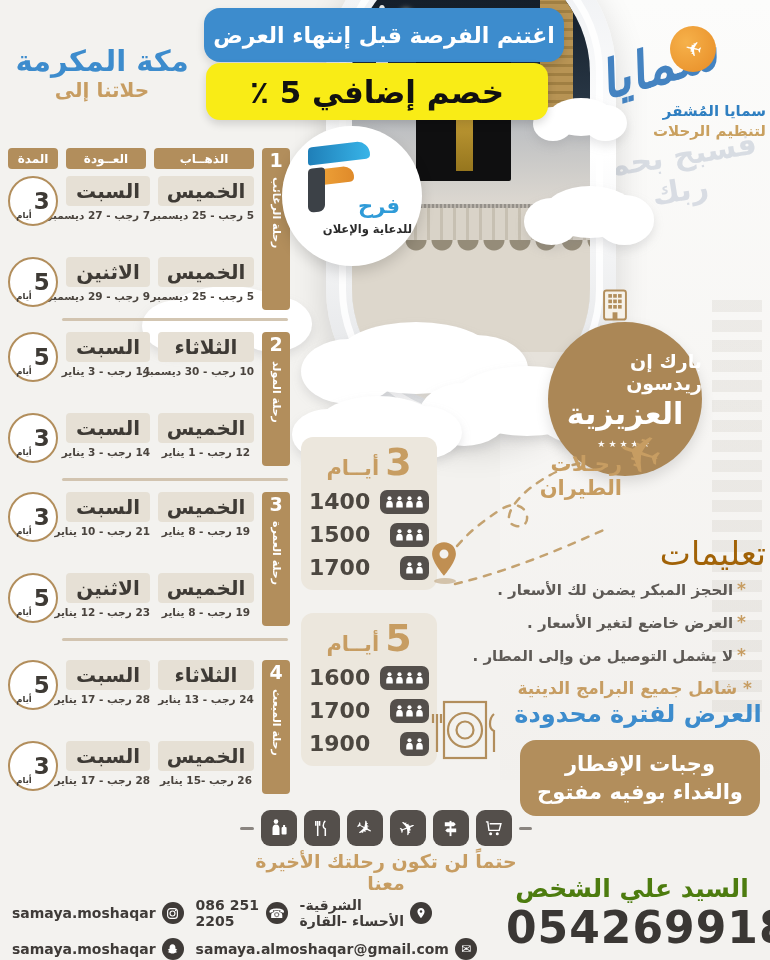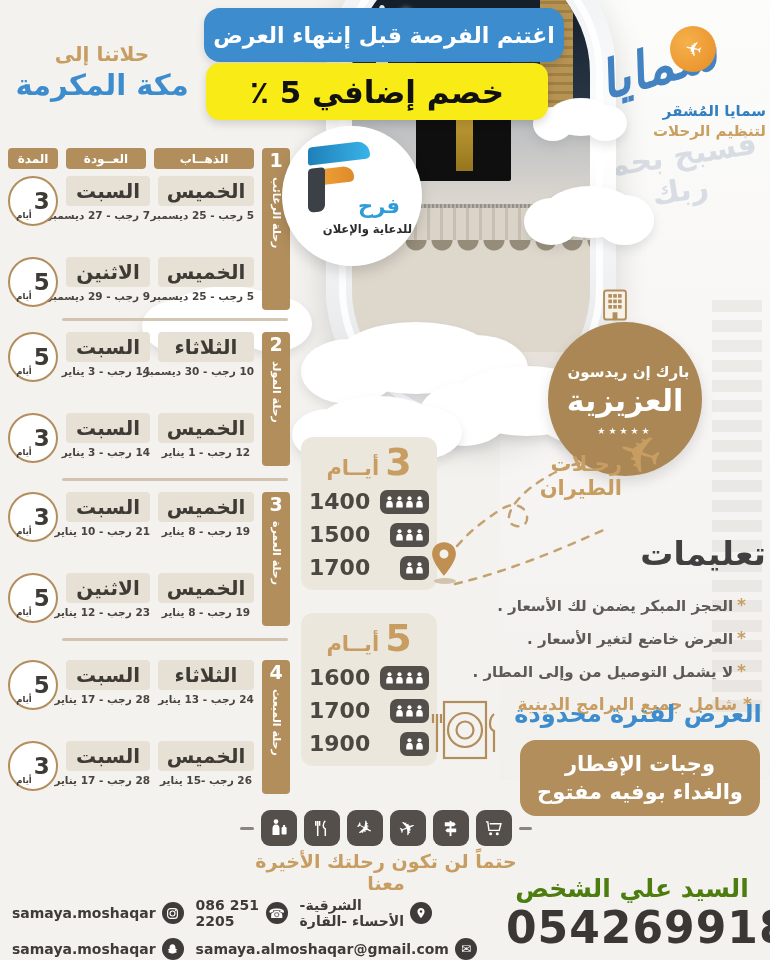--- a/index.html
+++ b/index.html
@@ -97,30 +97,30 @@
   .tier{display:flex;direction:rtl;justify-content:space-between;align-items:center;margin-top:9px;}
   .pbadge{background:#544f4b;border-radius:7px;height:24px;display:flex;align-items:center;justify-content:center;gap:1px;padding:0 5px;}
   .pprice{font-size:22px;font-weight:bold;color:#4c4740;direction:ltr;line-height:1;}
   
   #pin-gold{left:430px;top:540px;z-index:4;}
   #pin-shadow{left:434px;top:578px;width:22px;height:6px;border-radius:50%;background:rgba(173,138,88,.45);z-index:4;}
   #plate-icon{left:428px;top:698px;z-index:4;}
   
   #hotel-circle{left:548px;top:322px;width:154px;height:154px;border-radius:50%;background:#ab8756;z-index:4;
     display:flex;flex-direction:column;align-items:center;justify-content:center;color:#fff;direction:rtl;box-shadow:0 6px 14px rgba(0,0,0,.12);}
-  #hotel-line1{font-size:15px;font-weight:bold;margin-left:7px;}
+  #hotel-line1{font-size:19px;font-weight:bold;margin-left:7px;}
   #hotel-line2{font-size:30px;font-weight:bold;margin-top:2px;}
   #hotel-stars{font-size:9px;letter-spacing:3px;margin-top:8px;opacity:.95;}
   #hotel-building{left:598px;top:288px;z-index:5;}
   
   #fl-label{left:538px;top:452px;width:84px;text-align:right;color:#c79d62;font-weight:bold;font-size:21px;line-height:1.15;z-index:4;direction:rtl;}
   #fl-plane{left:618px;top:428px;font-size:52px;color:#c79d62;transform:scaleX(-1) rotate(-18deg);z-index:4;line-height:1;}
   
   #instructions{right:4px;top:534px;width:312px;direction:rtl;text-align:right;z-index:4;}
-  #inst-title{font-size:33px;font-weight:bold;color:#404040;margin-bottom:22px;}
+  #inst-title{font-size:33px;font-weight:normal;color:#a16207;margin-bottom:6px;}
   .inst-item{font-size:15px;font-weight:bold;color:#5e5a56;margin:0 20px 13px 0;}
   .inst-star{color:#c79d62;margin-left:4px;font-size:17px;}
   #inst-highlight{font-size:17px;font-weight:bold;color:#c79d62;margin-right:14px;}
   
   #offer-limited{right:6px;top:700px;width:252px;text-align:center;color:#3d8ccd;font-size:24px;font-weight:bold;z-index:4;direction:rtl;}
   #meals-box{left:520px;top:740px;width:240px;height:76px;background:#b28e5c;border-radius:16px;z-index:4;
     display:flex;flex-direction:column;align-items:center;justify-content:center;color:#fff;font-weight:bold;font-size:21px;line-height:1.35;direction:rtl;}
   
   #icon-row{left:240px;top:810px;width:292px;display:flex;align-items:center;justify-content:center;gap:7px;z-index:4;}
   .row-dash{width:14px;height:3px;background:#8a8580;border-radius:2px;}
@@ -184,22 +184,22 @@
       <path d="M652 447 C 612 468, 586 456, 560 470"></path>
       <path d="M556 472 C 515 492, 498 522, 516 526 C 536 530, 528 492, 500 510 C 472 528, 462 540, 452 552"></path>
       <path d="M455 584 C 505 572, 555 552, 608 528"></path>
     </g>
   </svg>
 
   <div class="abs" id="banner-top">اغتنم الفرصة قبل إنتهاء العرض</div>
   <div class="abs" id="banner-discount">خصم إضافي 5 ٪</div>
 
   <div class="abs" id="title-block">
+    <div id="title-dest">مكة المكرمة</div>
     <div id="title-trips">حلاتنا إلى</div>
-    <div id="title-dest">مكة المكرمة</div>
   </div>
 
   <div class="abs" id="samaya">
     <div id="samaya-script">سمايا</div>
     <div id="samaya-sun">
         <span>✈</span>
       </div>
     <div id="samaya-name">سمايا المُشقر</div>
     <div id="samaya-tag">لتنظيم الرحلات</div>
   </div>

